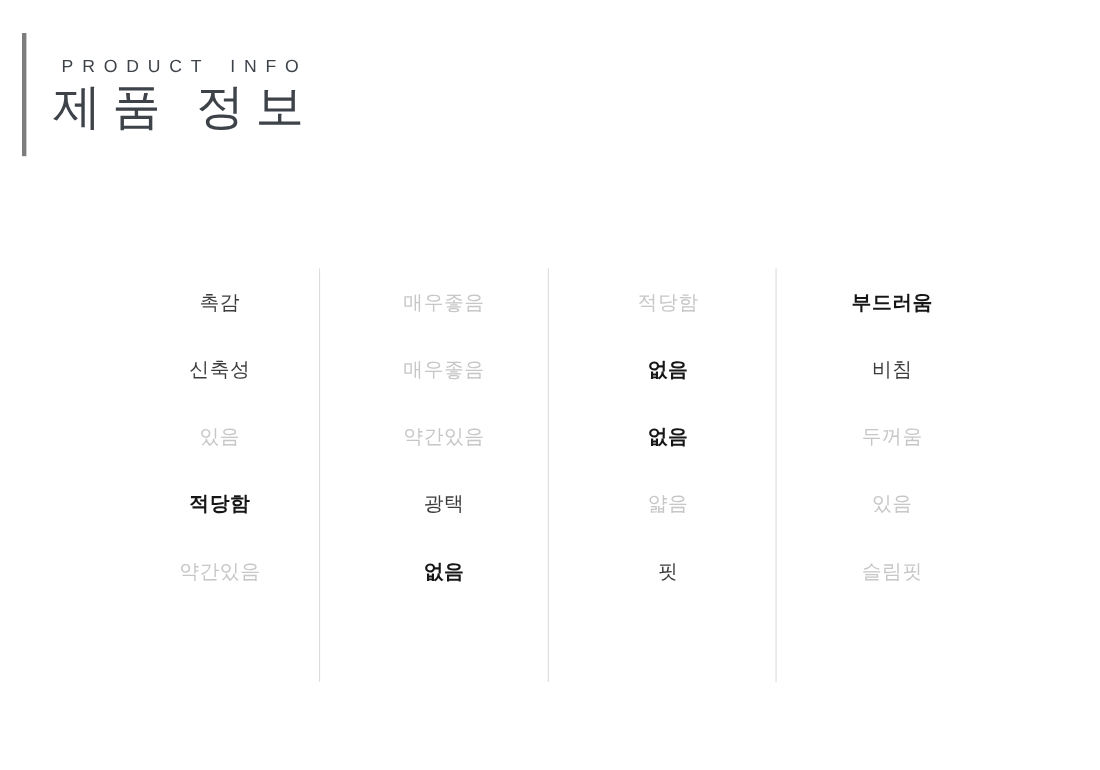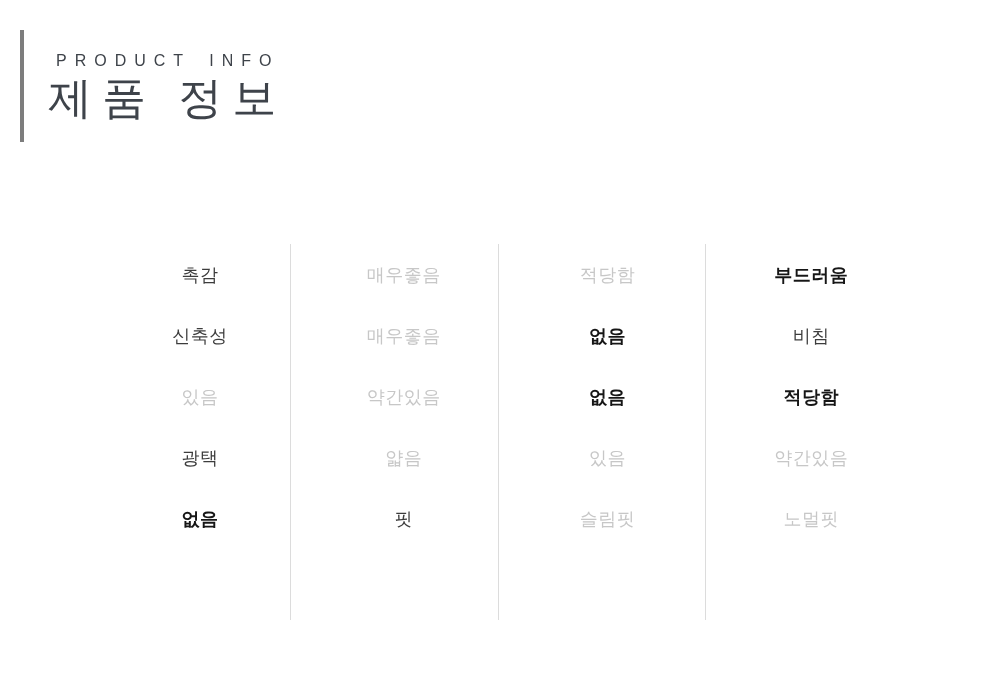--- a/index.html
+++ b/index.html
@@ -103,27 +103,27 @@
 
       <div class="cell label">신축성</div>
       <div class="cell">매우좋음</div>
       <div class="cell selected">없음</div>
 
       <div class="cell label">비침</div>
       <div class="cell">있음</div>
       <div class="cell">약간있음</div>
       <div class="cell selected">없음</div>
 
+      <div class="cell">두꺼움</div>
       <div class="cell selected">적당함</div>
       <div class="cell label">광택</div>
 
       <div class="cell">얇음</div>
       <div class="cell">있음</div>
       <div class="cell">약간있음</div>
       <div class="cell selected">없음</div>
 
       <div class="cell label">핏</div>
       <div class="cell">슬림핏</div>
-      <div class="cell">노멀핏</div>
     </div>
   </div>
 
 </div>
 
 </body></html>

